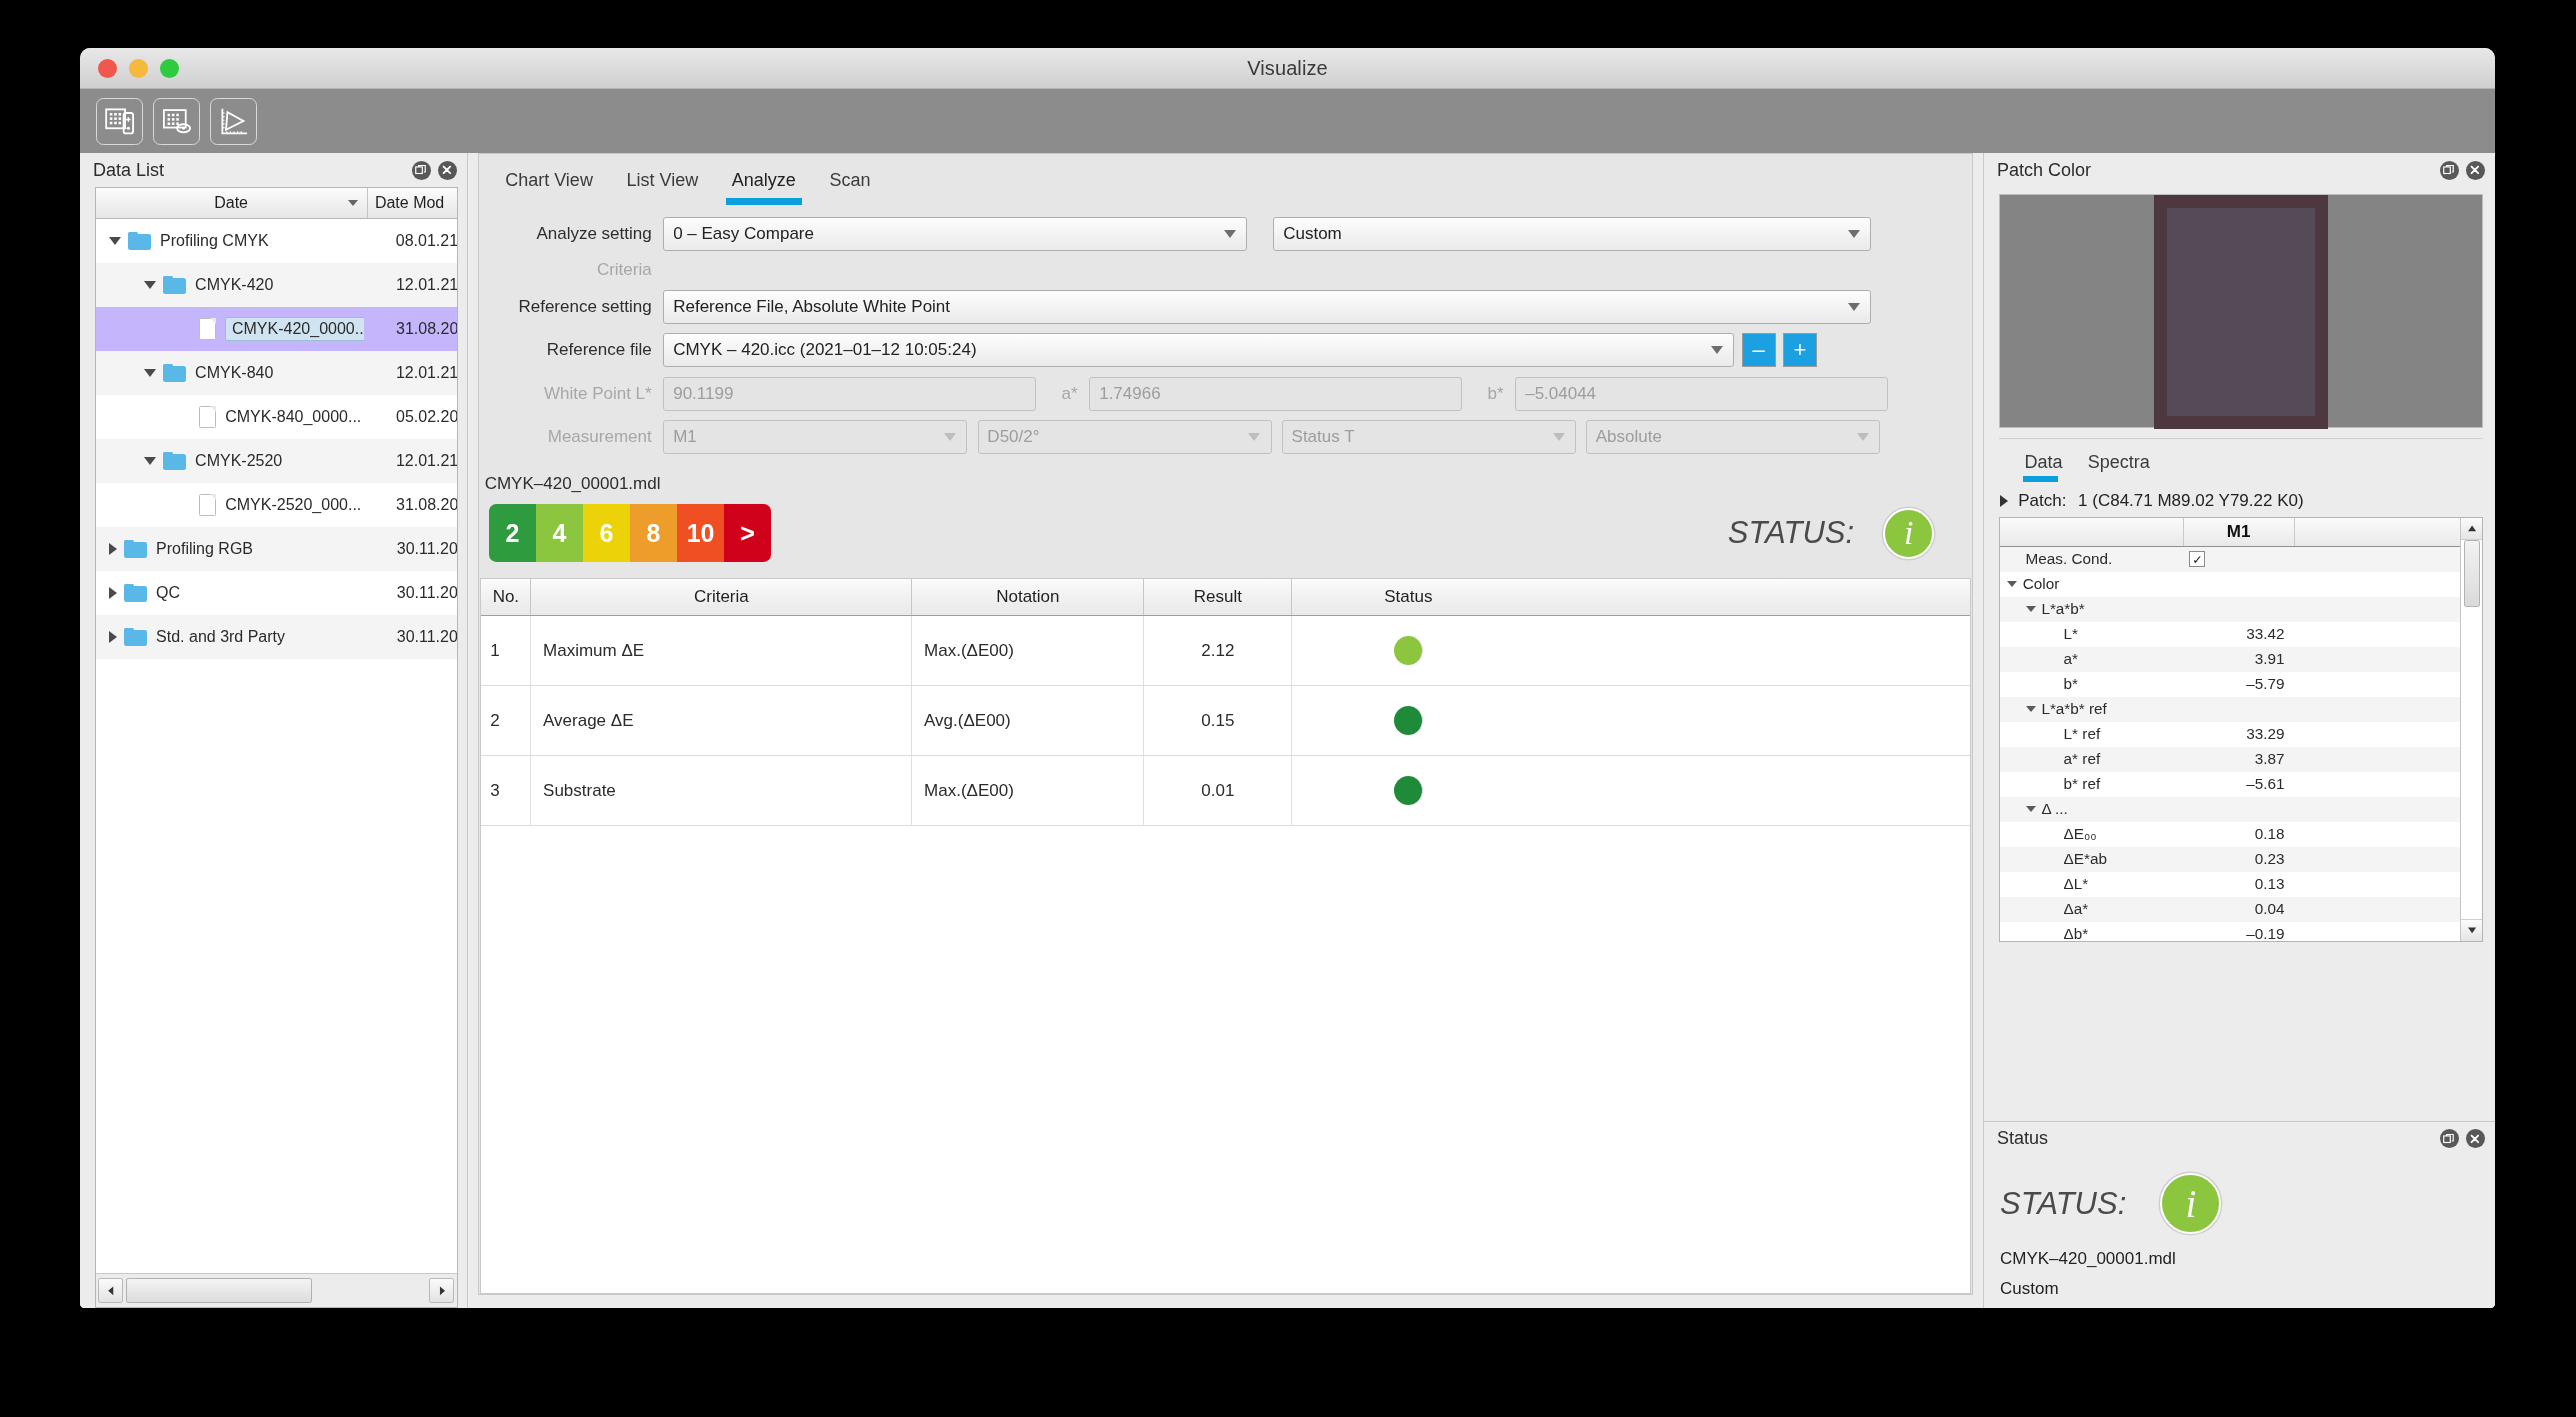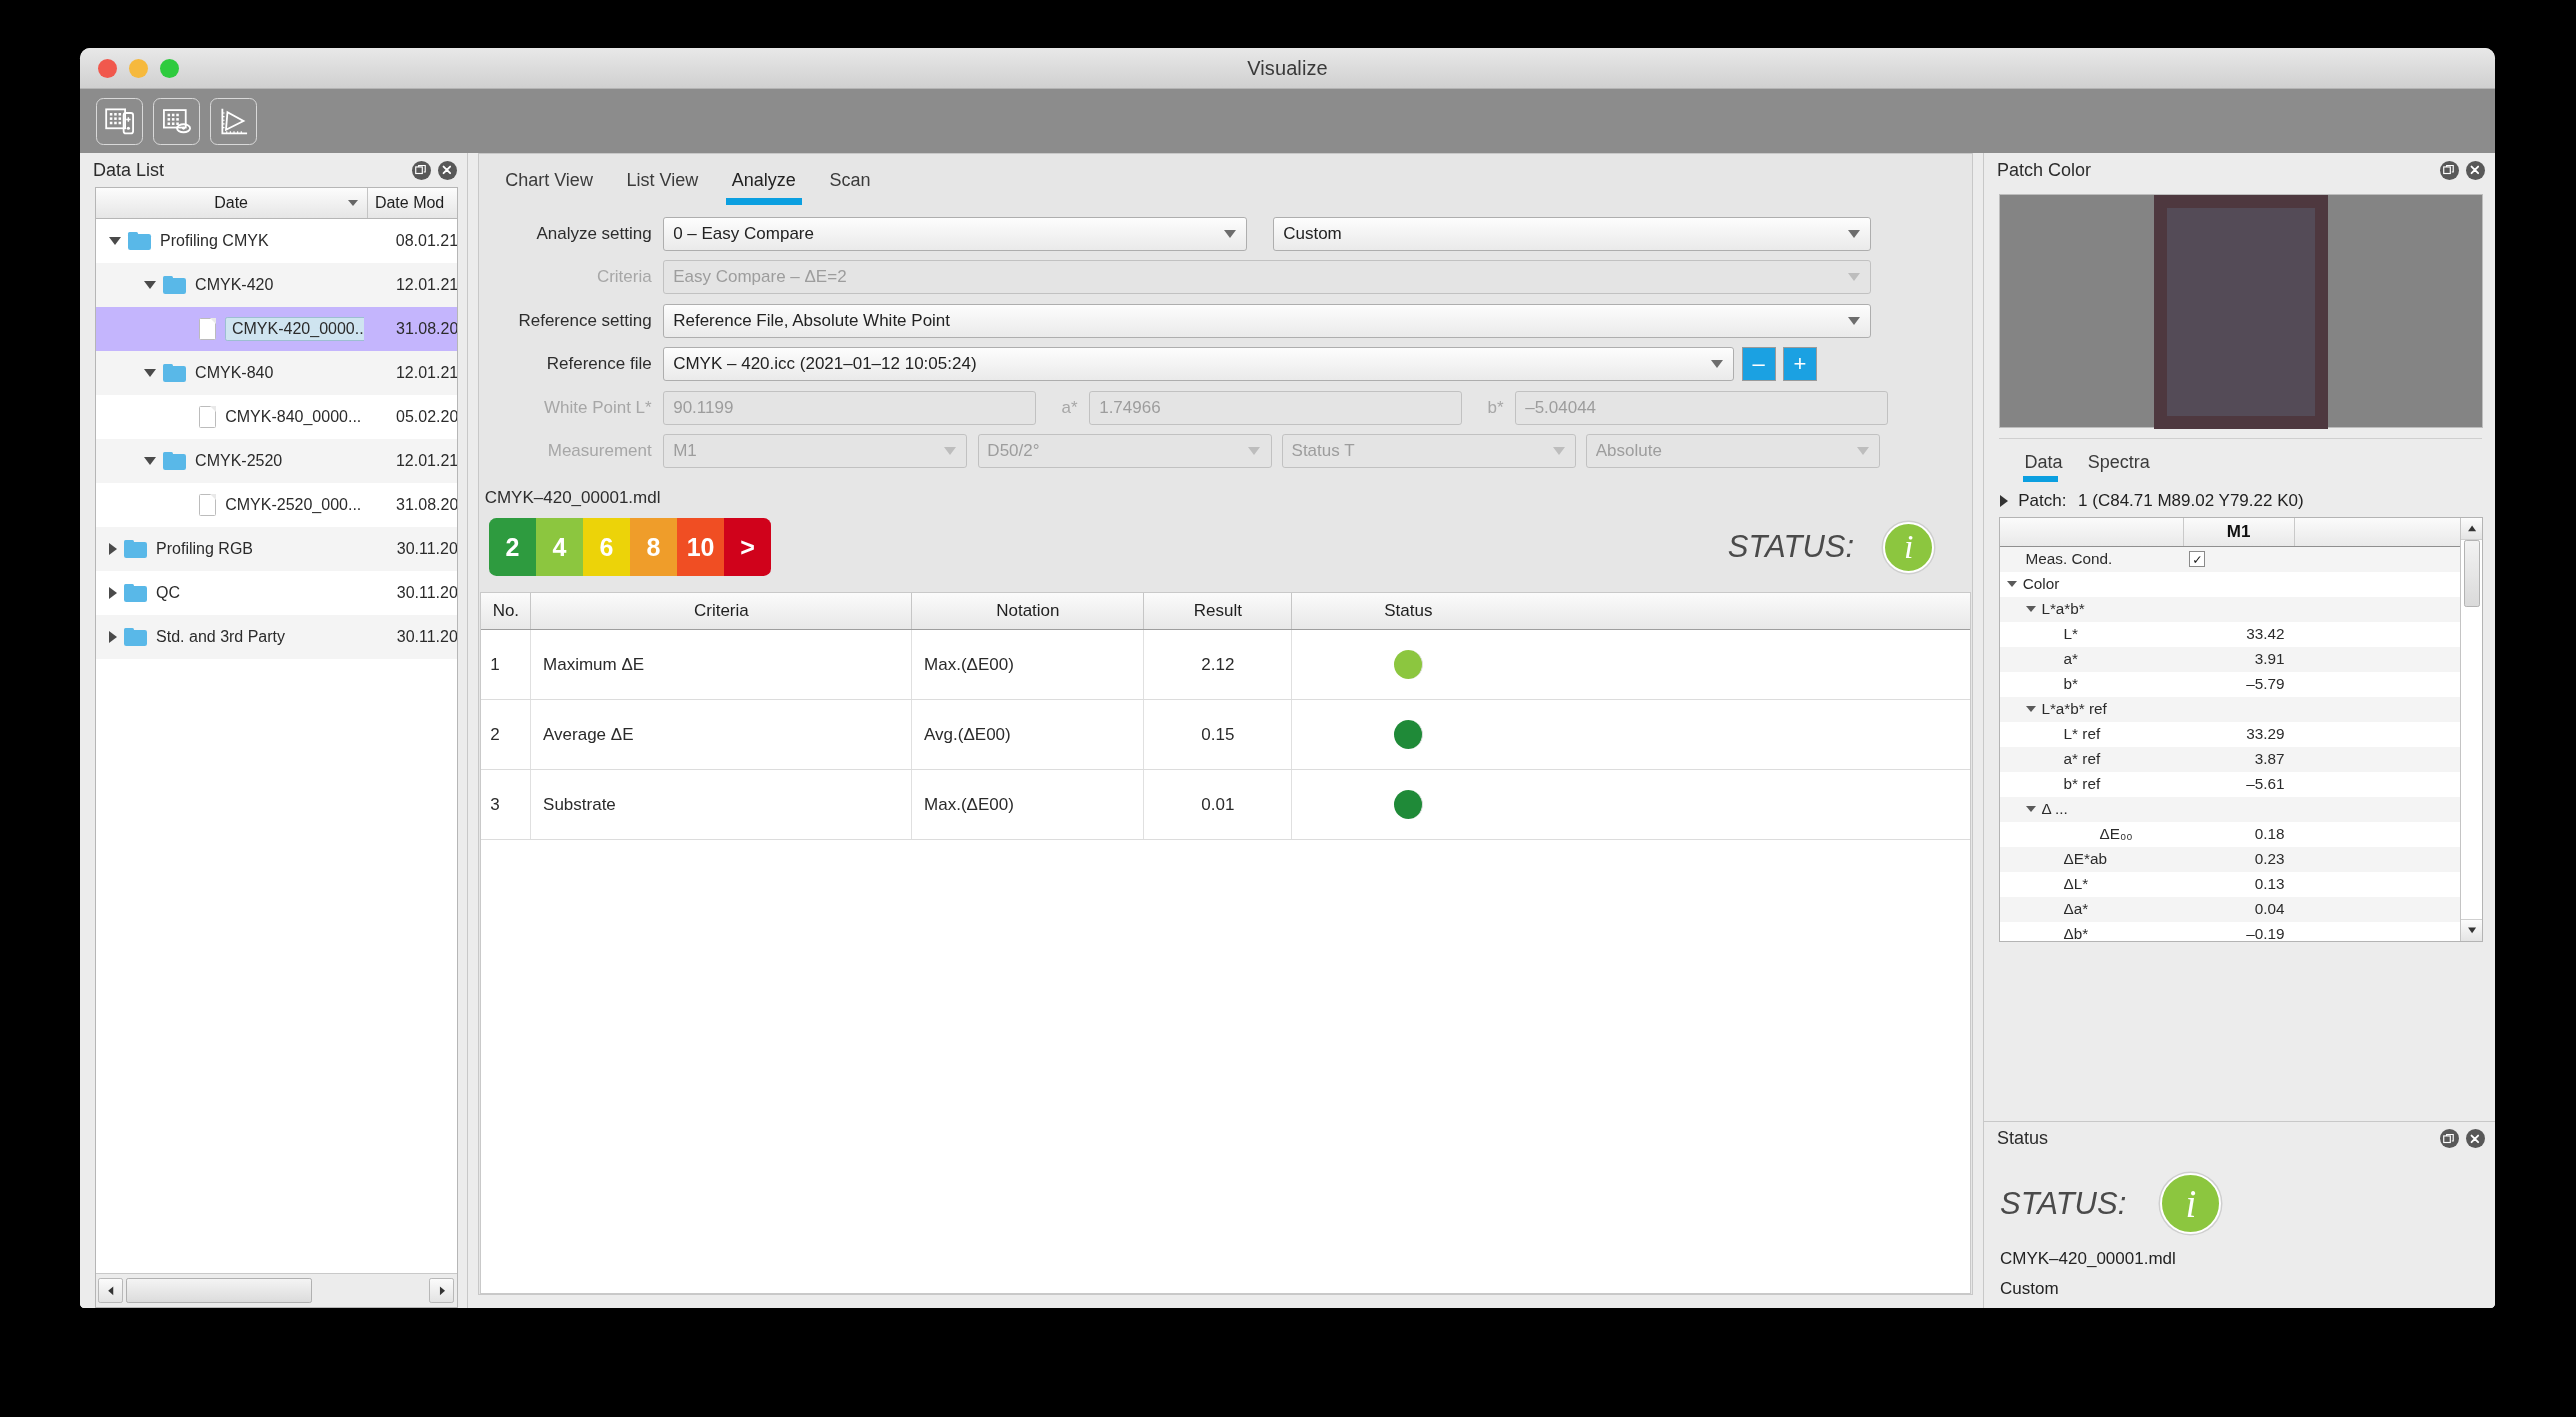--- a/index.html
+++ b/index.html
@@ -382,24 +382,20 @@
             </div>
             <div style="width:26px"></div>
             <div class="fctrl" style="width:598px">
               <span class="txt">Custom</span>
               <span class="caret"></span>
             </div>
           </div>
 
           <div class="frow">
             <div class="flabel dim">Criteria</div>
-            <div class="fctrl dis" style="width:1208px">
-              <span class="txt">Easy Compare – ΔE=2</span>
-              <span class="caret"></span>
-            </div>
           </div>
 
           <div class="frow">
             <div class="flabel">Reference setting</div>
             <div class="fctrl" style="width:1208px">
               <span class="txt">Reference File, Absolute White Point</span>
               <span class="caret"></span>
             </div>
           </div>
 
@@ -636,21 +632,21 @@
               </div>
               <div class="dt-row zebra">
                 <div class="dt-k" style="padding-left: 26px;">
                   <span class="mini-tw open"></span>
                   <span>Δ ...</span>
                 </div>
                 <div class="dt-v"></div>
                 <div class="dt-rest"></div>
               </div>
               <div class="dt-row">
-                <div class="dt-k" style="padding-left: 100px;">
+                <div class="dt-k" style="padding-left: 64px;">
                   <span>ΔE₀₀</span>
                 </div>
                 <div class="dt-v">0.18</div>
                 <div class="dt-rest"></div>
               </div>
               <div class="dt-row zebra">
                 <div class="dt-k" style="padding-left: 64px;">
                   <span>ΔE*ab</span>
                 </div>
                 <div class="dt-v">0.23</div>

